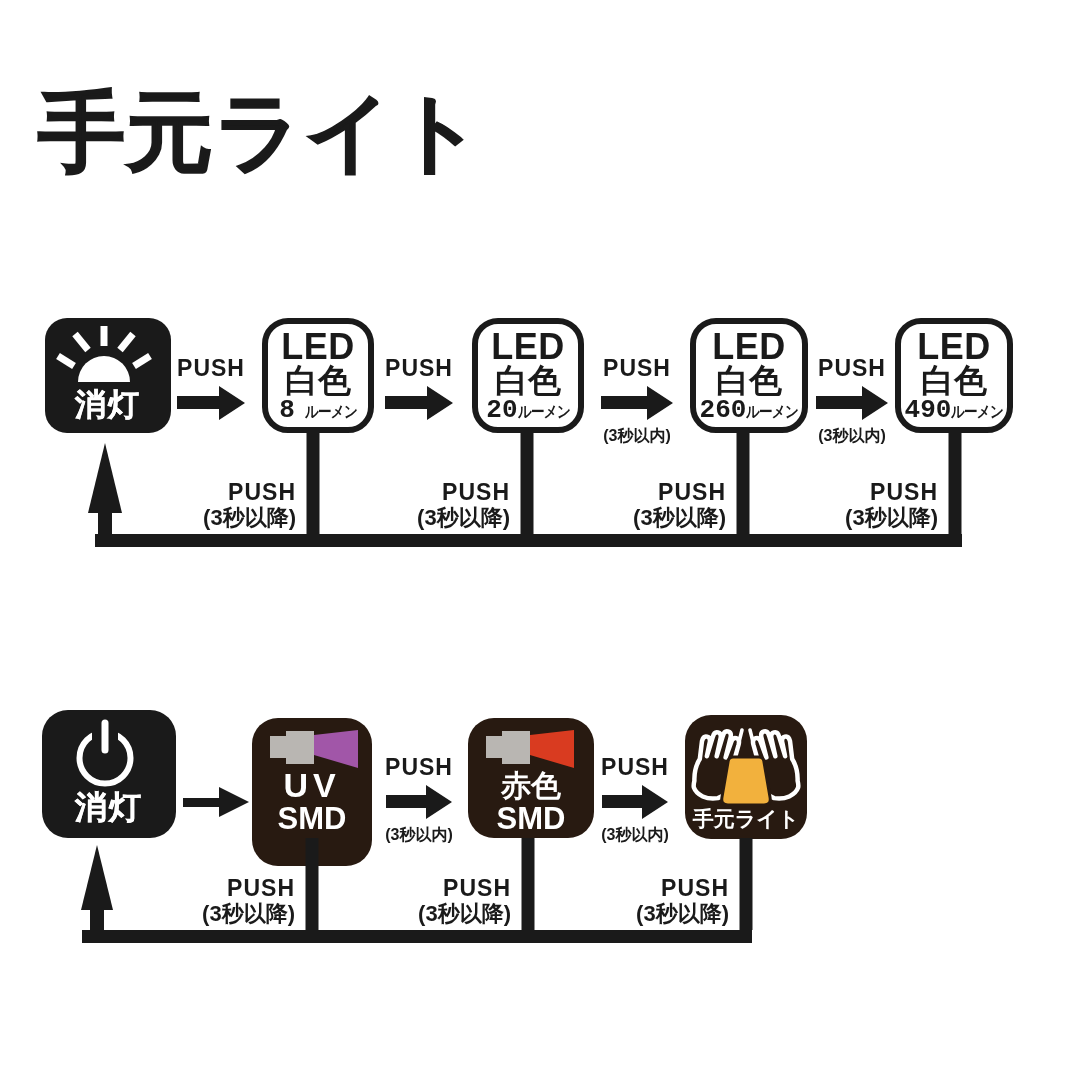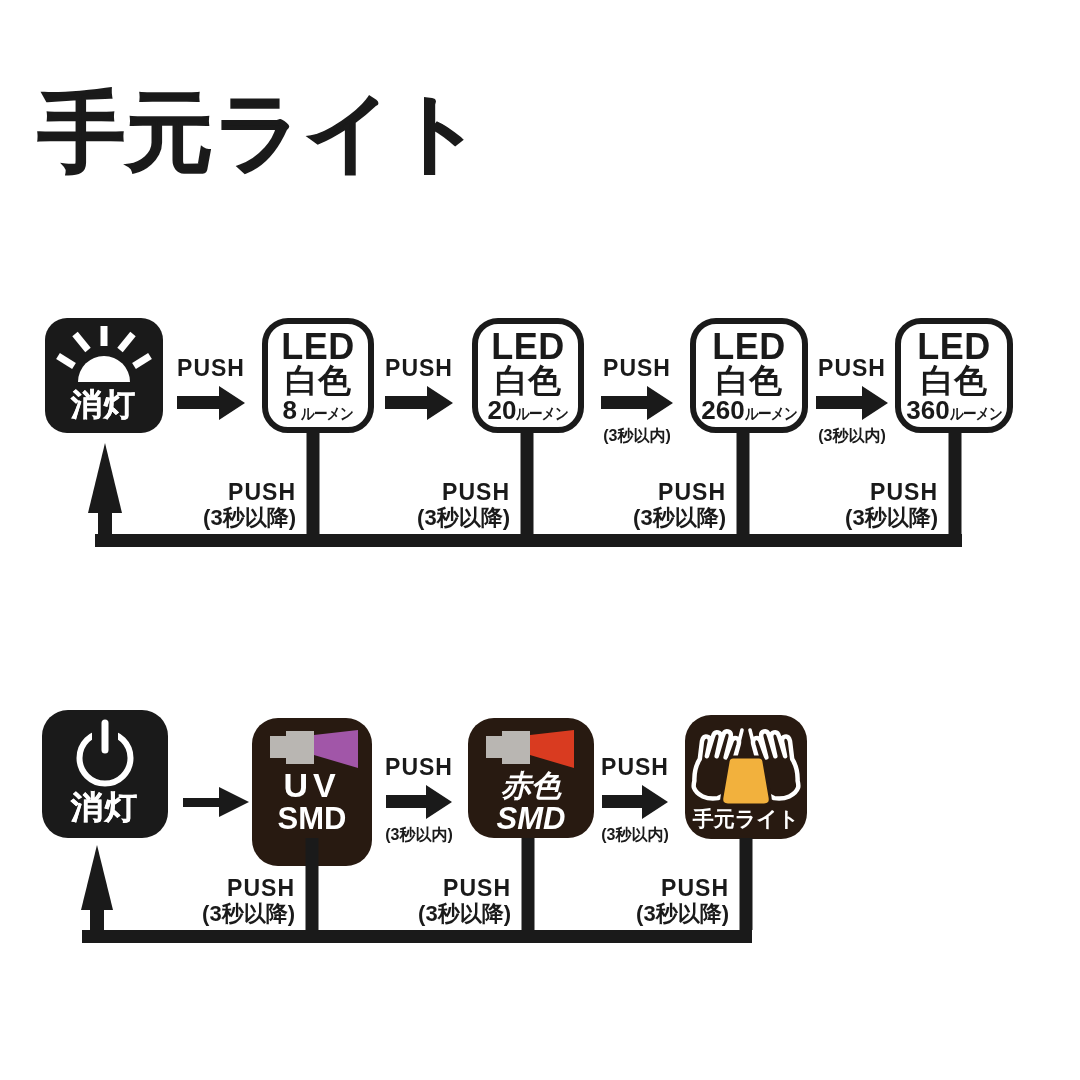--- a/index.html
+++ b/index.html
@@ -1,26 +1,26 @@
 <!DOCTYPE html>
 <html style="--black: #1a1a1a; --dark_box: #281a11; --uv_beam: #a156a8; --red_beam: #d93b20; --torch_gray: #b9b6b2; --light_yellow: #f2b13d;"><head>
 <meta charset="utf-8">
 <style>
   html,body{margin:0;padding:0;}
   body{width:1080px;height:1080px;background:#fff;position:relative;overflow:hidden;
        font-family:"Liberation Sans",sans-serif;}
   .abs{position:absolute;}
   .title{left:38px;top:74px;font-size:87px;font-weight:900;color:#1a1a1a;letter-spacing:1px;
          -webkit-text-stroke:1.5px #1a1a1a;white-space:nowrap;}
-  .black-box{background:var(--black);color:#fff;text-align:center;}
+  .black-box{background:var(--black);color:#fff;text-align:center;padding-left:8px;}
   .led-box{background:#fff;border:6px solid var(--black);border-radius:26px;box-sizing:border-box;
            display:flex;flex-direction:column;align-items:center;justify-content:center;color:var(--black);padding-top:4px;}
   .led-l1{font-size:36px;font-weight:900;line-height:33px;letter-spacing:0.5px;}
   .led-l2{font-size:33px;font-weight:900;line-height:36px;}
-  .led-l3{line-height:23px;white-space:nowrap;}
+  .led-l3{line-height:23px;white-space:nowrap;font-family:Liberation Mono, monospace;}
   .led-val{font-size:26px;font-weight:800;}
   .led-unit{font-size:16px;font-weight:800;display:inline-block;transform:scaleX(0.85);
             transform-origin:left center;margin-right:-9px;letter-spacing:-1px;}
   .dark-box{background:var(--dark_box);border-radius:26px;color:#fff;text-align:center;}
   .dark-box .lbl{position:absolute;left:0;right:0;line-height:1;}
   .off-label{position:absolute;left:0;right:0;font-weight:900;color:#fff;letter-spacing:2px;white-space:nowrap;
              -webkit-text-stroke:0.5px #fff;line-height:1;}
   .harrow{position:absolute;}
   .harrow .bar{position:absolute;left:0;top:10px;height:13px;background:var(--black);}
   .harrow .head{position:absolute;right:0;top:0;width:0;height:0;border-left:26px solid var(--black);
@@ -64,21 +64,21 @@
   <div class="led-l3"><span class="led-val">20</span><span class="led-unit">ルーメン</span></div>
 </div>
 <div class="abs led-box" style="left:690px;top:318px;width:118px;height:115px;">
   <div class="led-l1">LED</div>
   <div class="led-l2">白色</div>
   <div class="led-l3"><span class="led-val">260</span><span class="led-unit">ルーメン</span></div>
 </div>
 <div class="abs led-box" style="left:895px;top:318px;width:118px;height:115px;">
   <div class="led-l1">LED</div>
   <div class="led-l2">白色</div>
-  <div class="led-l3"><span class="led-val">360</span><span class="led-unit">ルーメン</span></div>
+  <div class="led-l3"><span class="led-val">490</span><span class="led-unit">ルーメン</span></div>
 </div>
 
 <div class="harrow" style="left:177px;top:386px;width:68px;height:34px;">
   <div class="push">PUSH</div>
   <div class="bar" style="width:46px;"></div>
     <div class="head"></div>
 </div>
 <div class="harrow" style="left:385px;top:386px;width:68px;height:34px;">
   <div class="push">PUSH</div>
   <div class="bar" style="width:46px;"></div>
@@ -136,21 +136,21 @@
 <div class="abs dark-box" style="left:252px;top:718px;width:120px;height:148px;">
   <svg width="120" height="52" viewBox="0 0 120 52" style="position:absolute;top:0px;left:0;">
     <rect x="18" y="18" width="17" height="22" fill="var(--torch_gray)"></rect>
     <rect x="34" y="13" width="28" height="33" fill="var(--torch_gray)"></rect>
     <polygon points="62,17 106,12 106,50 62,37" fill="var(--uv_beam)"></polygon>
   </svg>
   <div class="abs lbl" style="top:50px;font-size:34px;font-weight:900;letter-spacing:5px;">UV</div>
   <div class="abs lbl" style="top:85px;font-size:31px;font-weight:900;letter-spacing:0px;">SMD</div>
 </div>
 
-<div class="abs dark-box" style="left:468px;top:718px;width:126px;height:120px;font-style:italic;">
+<div class="abs dark-box" style="left:468px;top:718px;width:126px;height:120px;">
   <svg width="120" height="52" viewBox="0 0 120 52" style="position:absolute;top:0px;left:0;">
     <rect x="18" y="18" width="17" height="22" fill="var(--torch_gray)"></rect>
     <rect x="34" y="13" width="28" height="33" fill="var(--torch_gray)"></rect>
     <polygon points="62,17 106,12 106,50 62,37" fill="var(--red_beam)"></polygon>
   </svg>
   <div class="abs lbl" style="top:53px;font-size:30px;font-weight:900;">赤色</div>
   <div class="abs lbl" style="top:85px;font-size:31px;font-weight:900;">SMD</div>
 </div>
 
 <div class="abs dark-box" style="left:685px;top:715px;width:122px;height:124px;">

